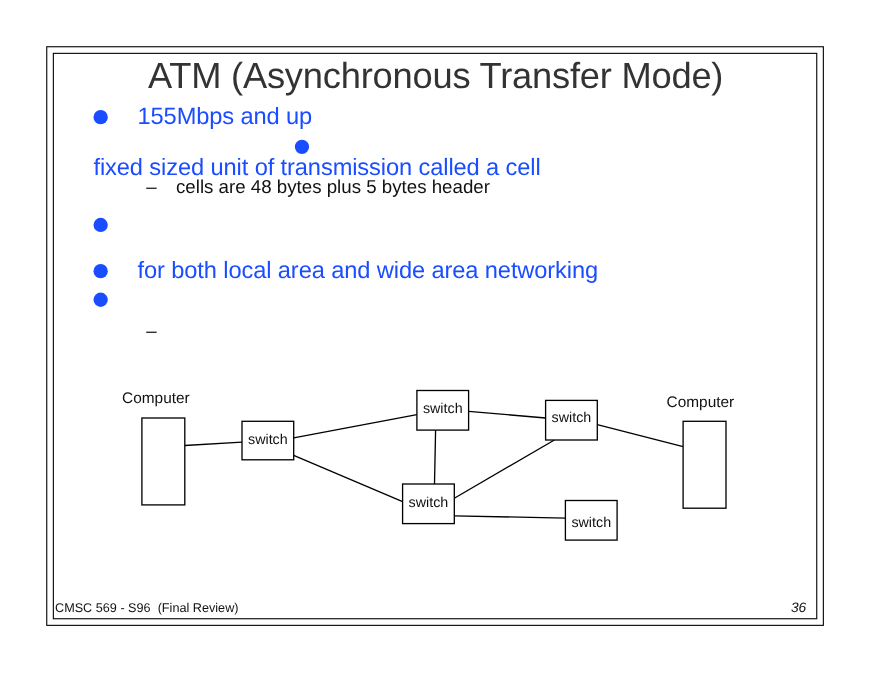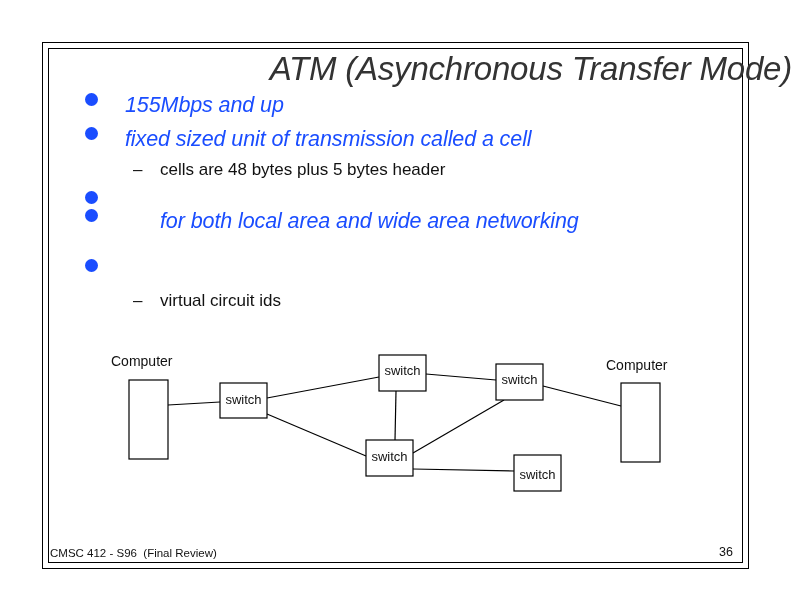--- a/index.html
+++ b/index.html
@@ -2,69 +2,68 @@
 <html><head>
 <meta charset="utf-8">
 <style>
   html, body { margin: 0; padding: 0; background: #ffffff; }
   body { width: 792px; height: 612px; position: relative; overflow: hidden;
          font-family: "Liberation Sans", sans-serif; }
   .frame-outer { position: absolute; left: 42px; top: 42px; width: 707px; height: 527px;
                  border: 1.5px solid #000; box-sizing: border-box; }
   .frame-inner { position: absolute; left: 48px; top: 48px; width: 695px; height: 515px;
                  border: 1.5px solid #000; box-sizing: border-box; }
-  .title { position: absolute; left: 0; width: 792px; top: 50px; text-align: right;
-           font-size: 33px; color: #333333; letter-spacing: -0.2px; white-space: nowrap; font-style: italic; }
-  .bullet { position: absolute; left: 85px; height: 26px; display: flex; align-items: flex-start;
-            white-space: nowrap; font-style: italic; }
+  .title { position: absolute; left: 0; width: 792px; top: 50px; text-align: center;
+           font-size: 33px; color: #333333; letter-spacing: -0.2px; white-space: nowrap; }
+  .bullet { position: absolute; left: 85px; height: 26px; display: flex; align-items: center;
+            white-space: nowrap; }
   .bullet .dot { width: 13px; height: 13px; border-radius: 50%; background: #1a4dff;
                  margin-right: 27px; flex: none; }
   .bullet .txt { font-size: 21.5px; color: #1a4dff; letter-spacing: -0.1px; }
   .sub { position: absolute; left: 133px; height: 20px; display: flex; align-items: center;
          white-space: nowrap; font-size: 17px; color: #111; }
   .sub .dash { width: 22px; margin-right: 5px; }
   .diagram { position: absolute; left: 0; top: 0; width: 792px; height: 612px; }
   .diag-label { position: absolute; font-size: 14px; color: #111; white-space: nowrap; }
   .sw-label { position: absolute; font-size: 13px; color: #111; white-space: nowrap; text-align: center; }
   .footer { position: absolute; left: 50px; top: 547px; font-size: 11.5px; color: #111; white-space: pre; }
-  .pagenum { position: absolute; left: 719px; top: 545px; font-size: 12.5px; color: #111; }
+  .pagenum { position: absolute; left: 719px; top: 545px; font-size: 12.5px; color: #111; font-style: italic; }
 </style>
 </head>
 <body>
 
 <div class="frame-outer"></div>
 <div class="frame-inner"></div>
 
 <div class="title">ATM (Asynchronous Transfer Mode)</div>
 
 <div class="bullet" style="top:93px;">
   <span class="dot"></span>
   <span class="txt">155Mbps and up</span>
 </div>
-<div class="bullet" style="top:127px;">
+<div class="bullet" style="top:127px;flex-direction:column;">
   <span class="dot"></span>
   <span class="txt">fixed sized unit of transmission called a cell</span>
 </div>
 <div class="sub" style="top:160px;">
   <span class="dash">–</span>
   <span>cells are 48 bytes plus 5 bytes header</span>
 </div>
 <div class="bullet" style="top:191px;">
   <span class="dot"></span>
 </div>
-<div class="bullet" style="top:209px;gap:35px;">
+<div class="bullet" style="top:233px;">
   <span class="dot"></span>
   <span class="txt">for both local area and wide area networking</span>
 </div>
 <div class="bullet" style="top:259px;">
   <span class="dot"></span>
 </div>
 <div class="sub" style="top:291px;">
   <span class="dash">–</span>
-  <span>virtual circuit ids</span>
 </div>
 
 <svg class="diagram" width="792" height="612" viewBox="0 0 792 612">
   <g stroke="#000" stroke-width="1.2" fill="none">
 
     <line x1="168" y1="405" x2="220" y2="402"></line>
     <line x1="267" y1="398" x2="379" y2="377"></line>
     <line x1="267" y1="414" x2="366" y2="456"></line>
     <line x1="426" y1="374" x2="496" y2="380"></line>
     <line x1="396" y1="391" x2="395" y2="440"></line>
@@ -84,14 +83,14 @@
 
 <div class="diag-label" style="left:111px; top:353px;">Computer</div>
 <div class="diag-label" style="left:606px; top:357px;">Computer</div>
 
 <div class="sw-label" style="left:220px; top:392px; width:47px;">switch</div>
 <div class="sw-label" style="left:379px; top:363px; width:47px;">switch</div>
 <div class="sw-label" style="left:496px; top:372px; width:47px;">switch</div>
 <div class="sw-label" style="left:366px; top:449px; width:47px;">switch</div>
 <div class="sw-label" style="left:514px; top:467px; width:47px;">switch</div>
 
-<div class="footer">CMSC 412 - S96  (Final Review)</div>
+<div class="footer">CMSC 569 - S96  (Final Review)</div>
 <div class="pagenum">36</div>
 
 </body></html>

